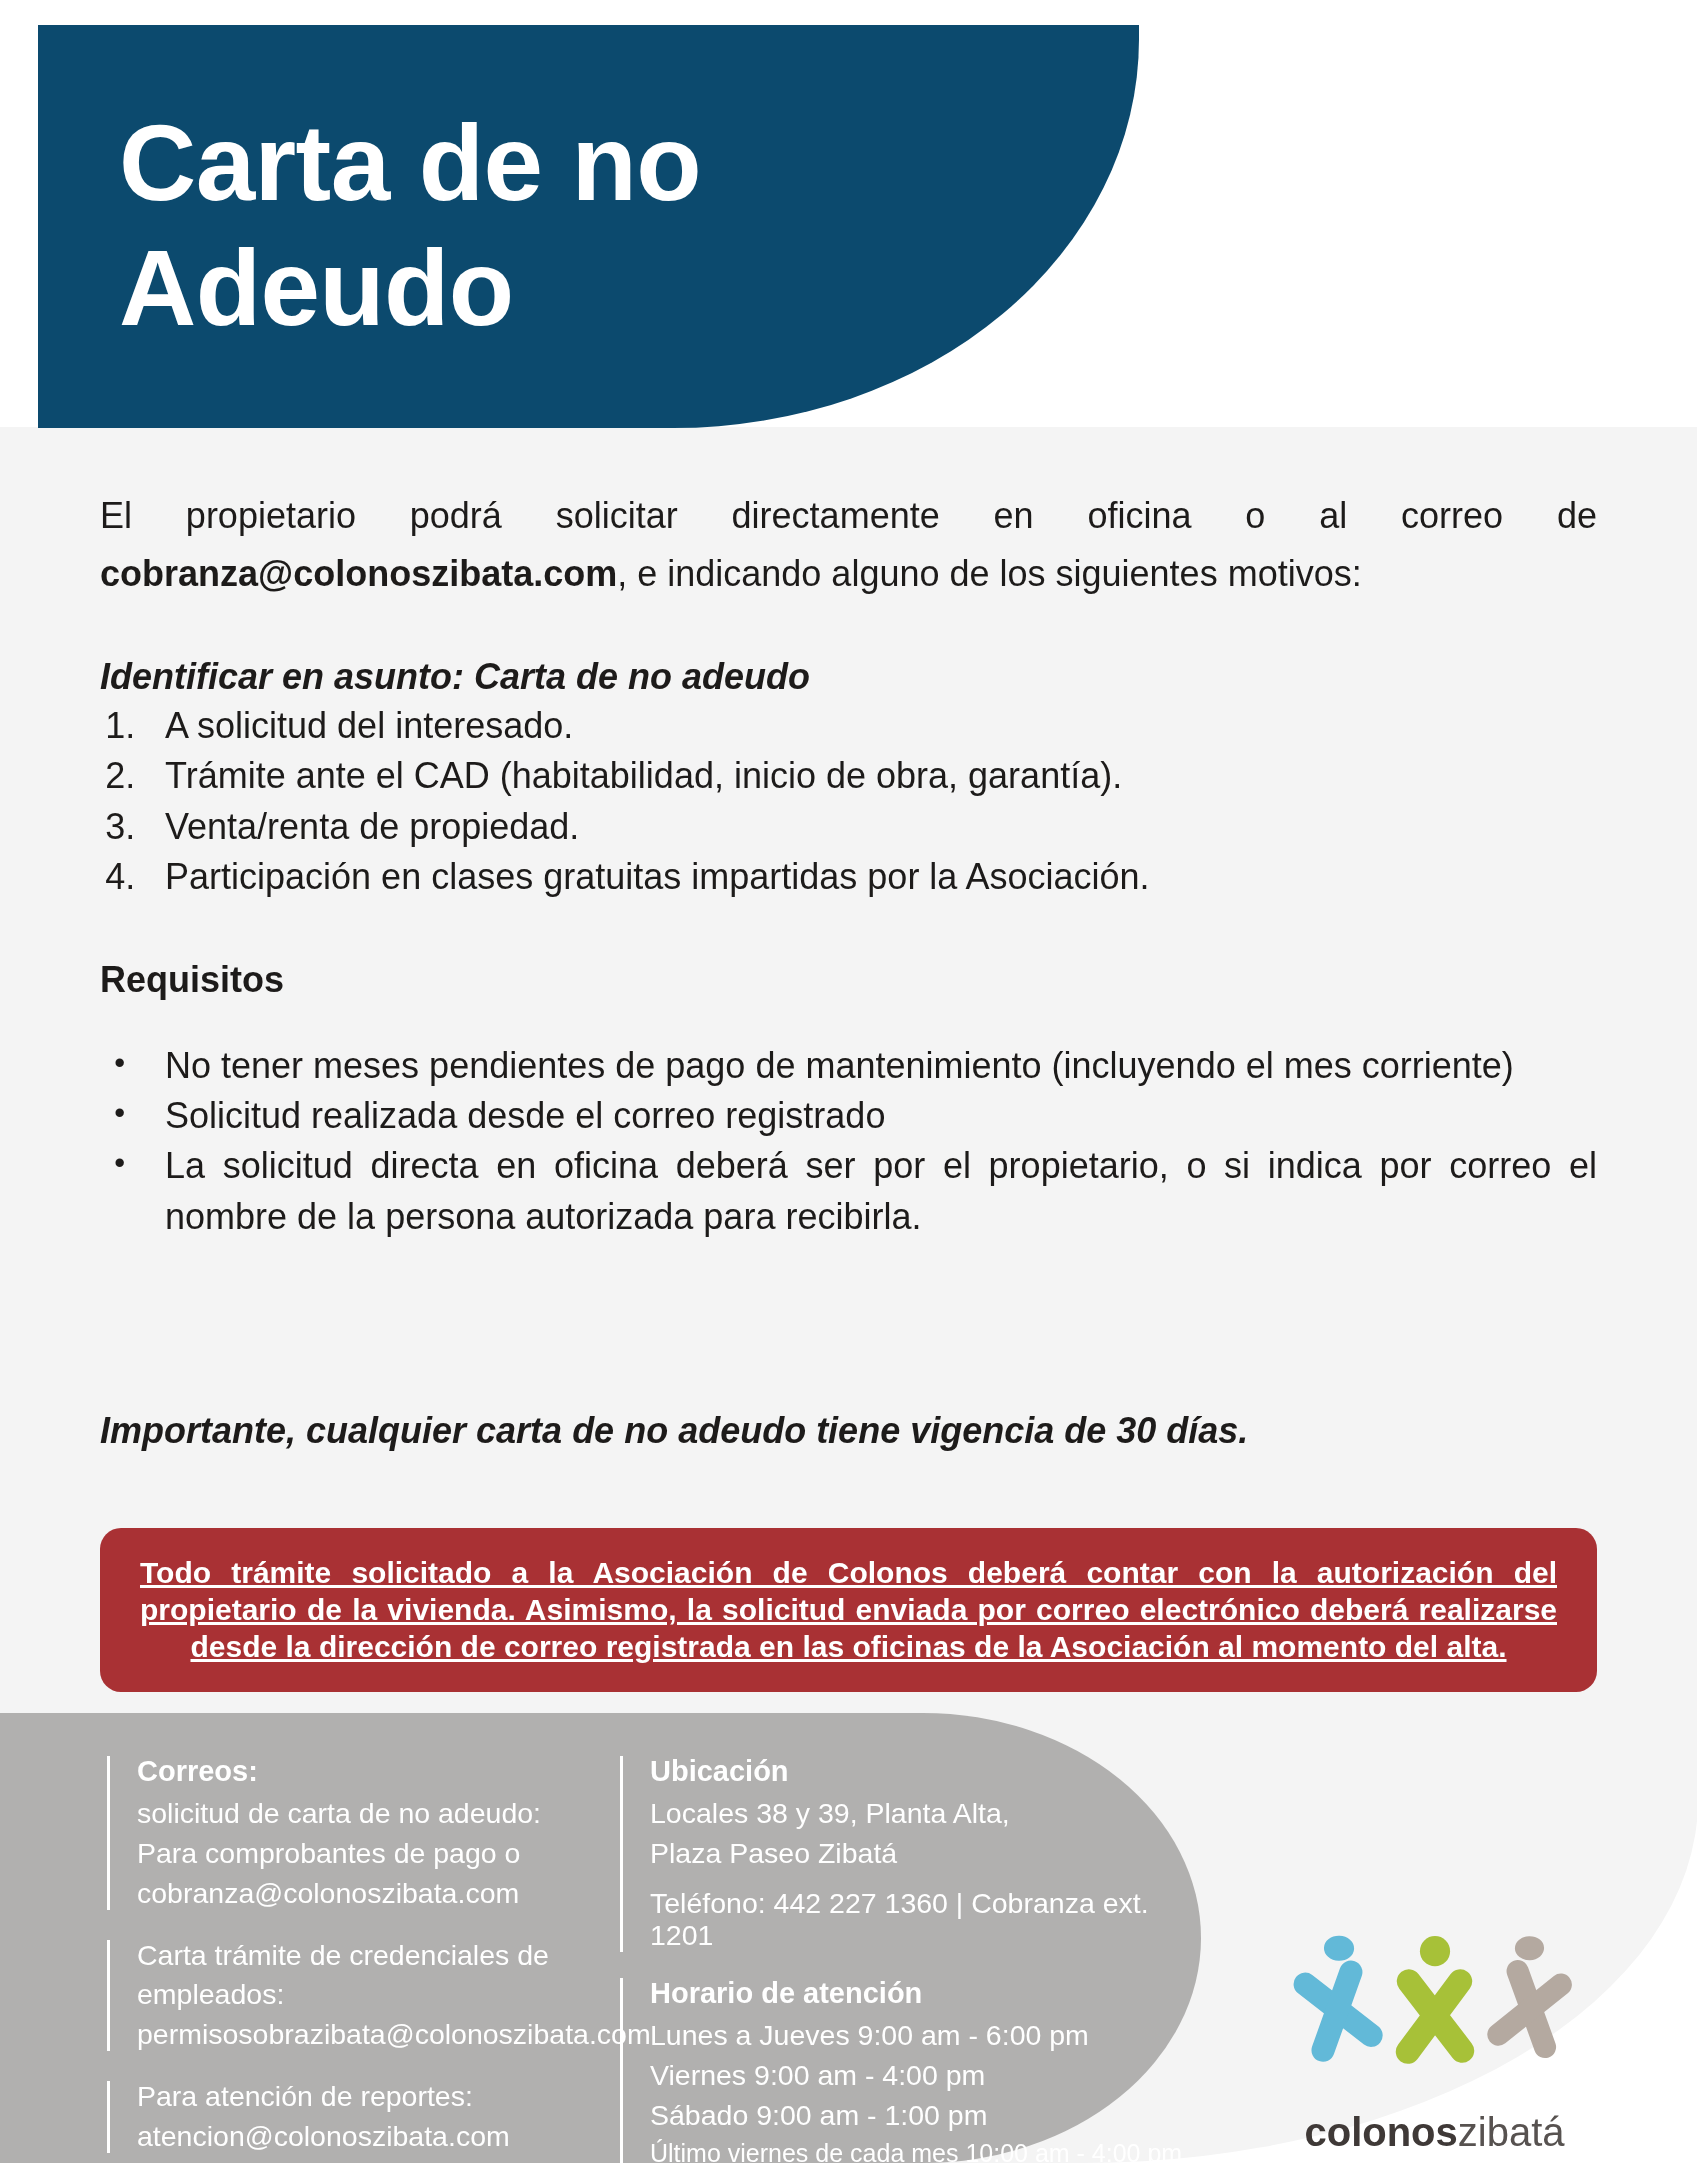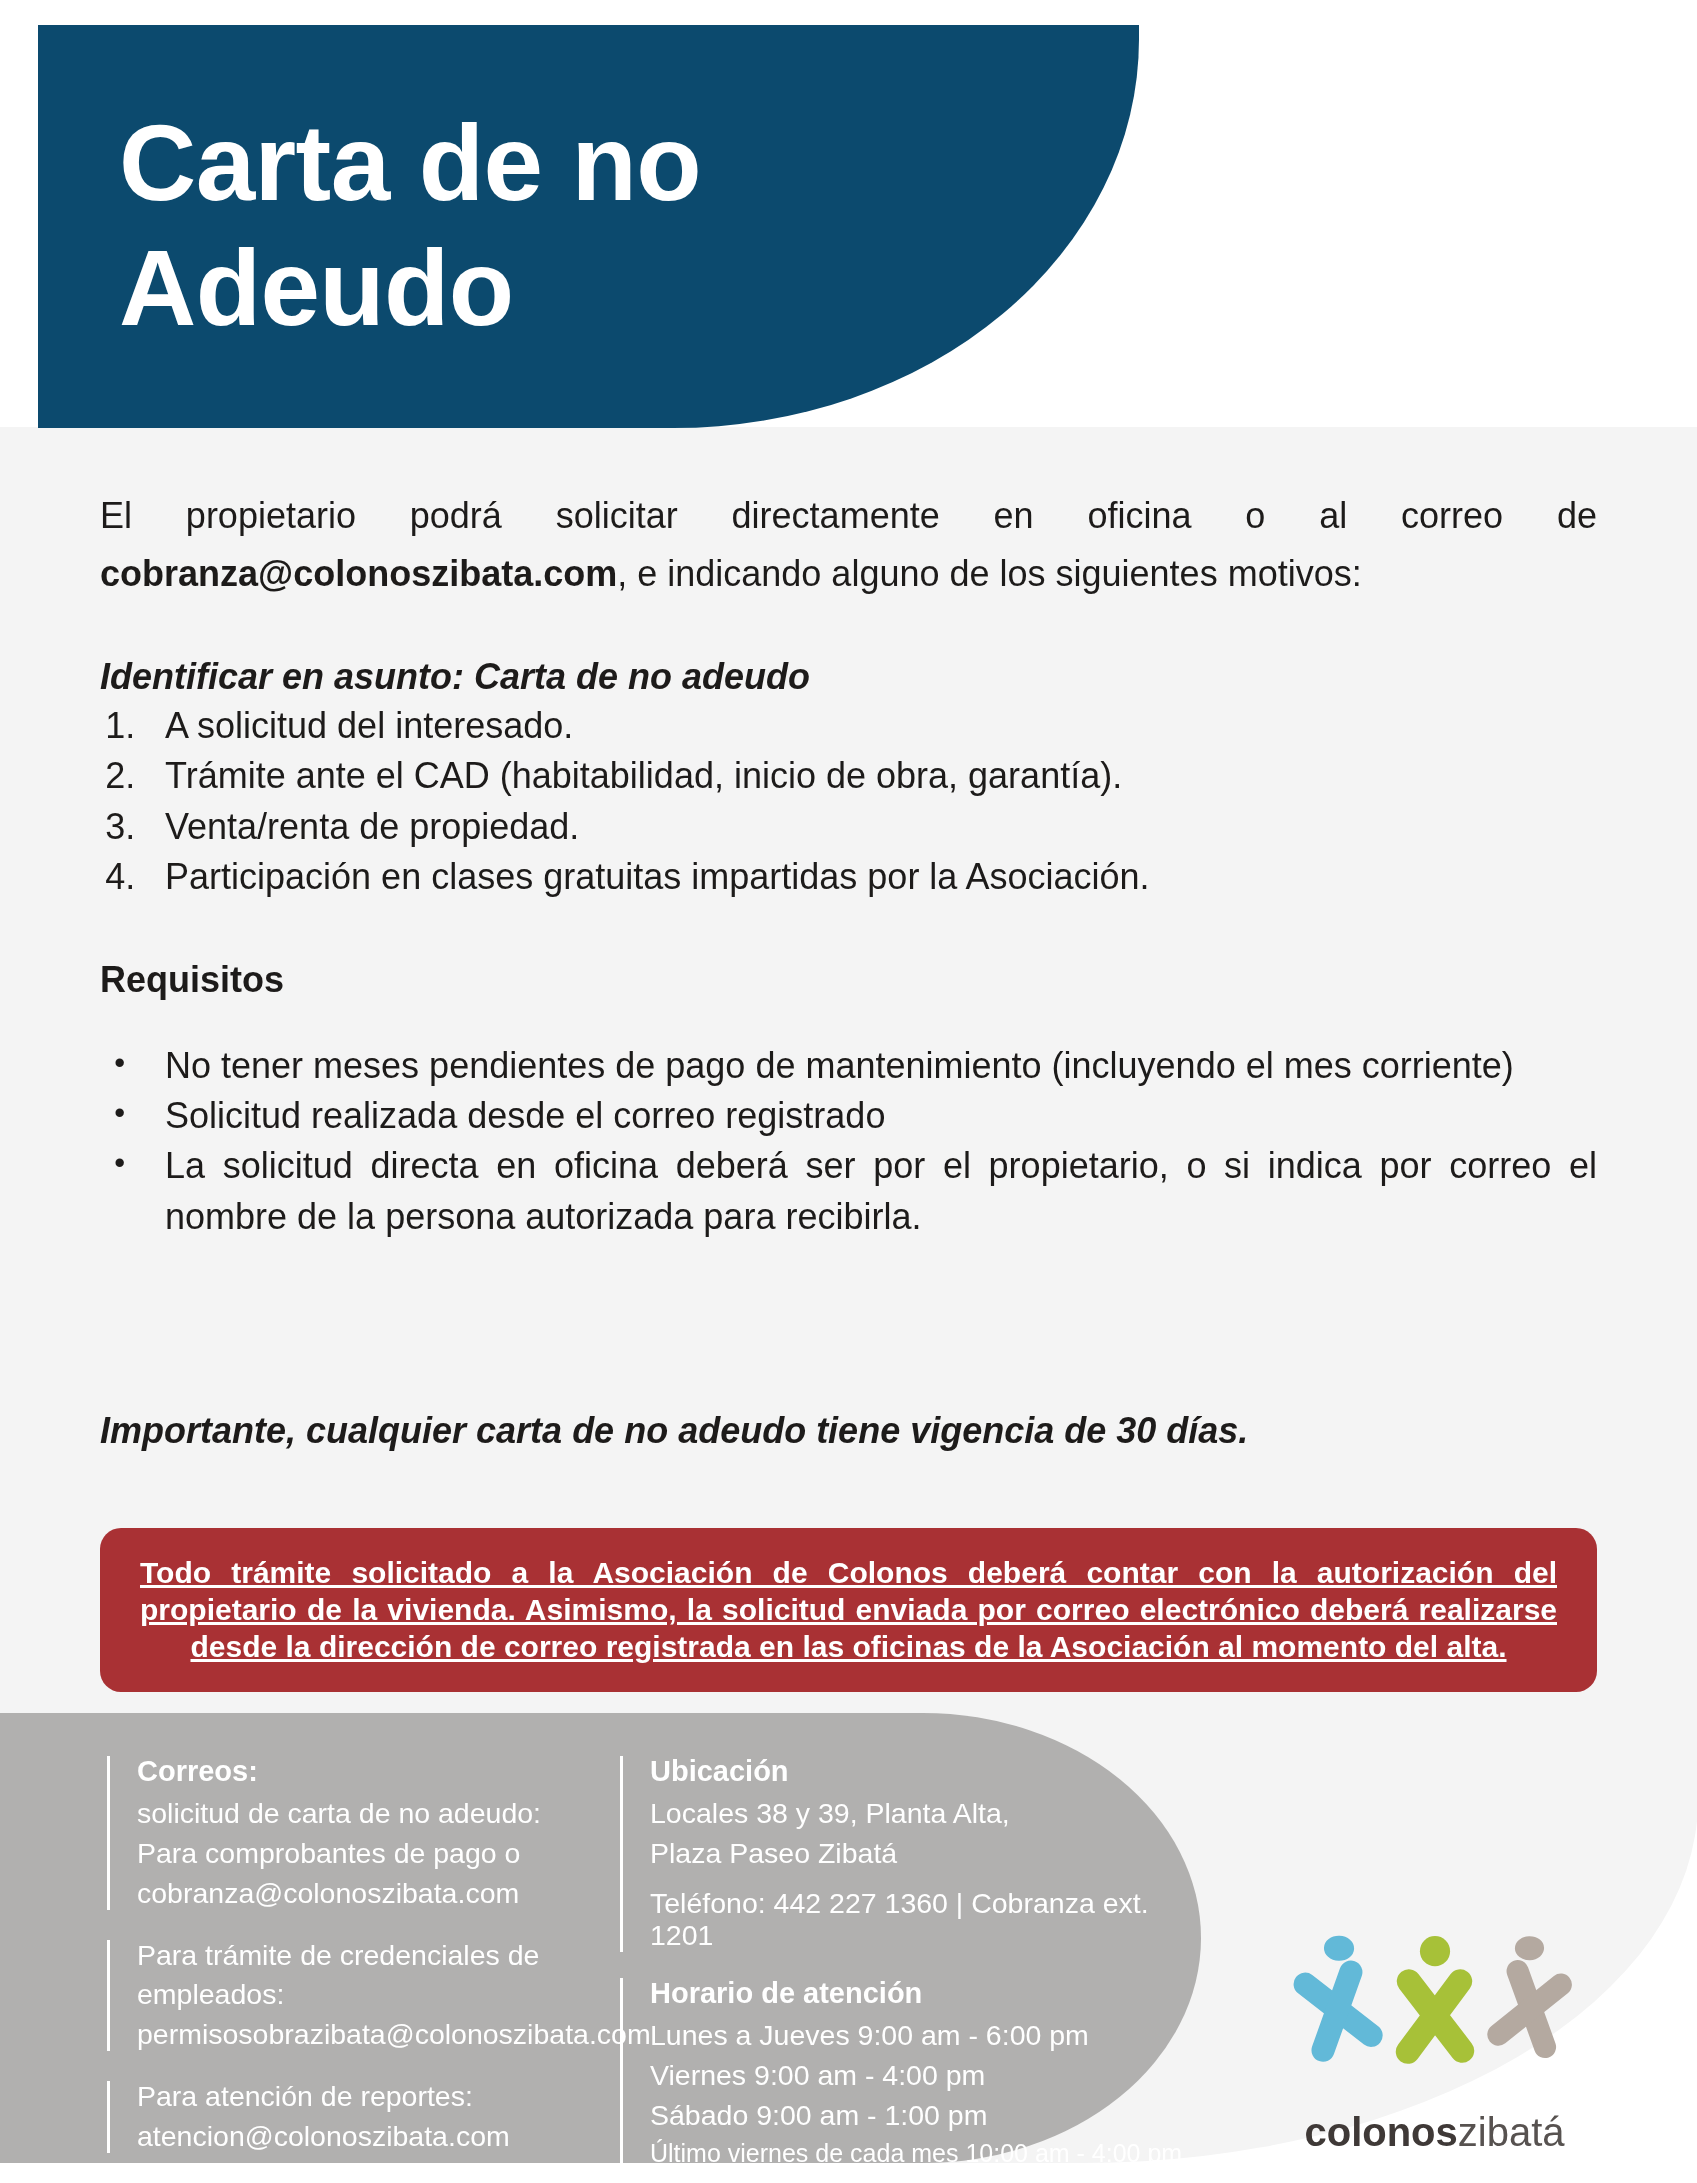--- a/index.html
+++ b/index.html
@@ -99,21 +99,21 @@
   <div class="footer-gray"></div>
 
   <div class="fcol footer-left">
     <div class="sec">
       <p class="ttl">Correos:</p>
       <p class="ln">solicitud de carta de no adeudo:</p>
       <p class="ln">Para comprobantes de pago o</p>
       <p class="ln">cobranza@colonoszibata.com</p>
     </div>
     <div class="sec">
-      <p class="ln">Para trámite de credenciales de</p>
+      <p class="ln">Carta trámite de credenciales de</p>
       <p class="ln">empleados:</p>
       <p class="ln">permisosobrazibata@colonoszibata.com</p>
     </div>
     <div class="sec">
       <p class="ln">Para atención de reportes:</p>
       <p class="ln">atencion@colonoszibata.com</p>
     </div>
     <div class="sec">
       <p class="ln">Para solicitud de autorización de</p>
 

